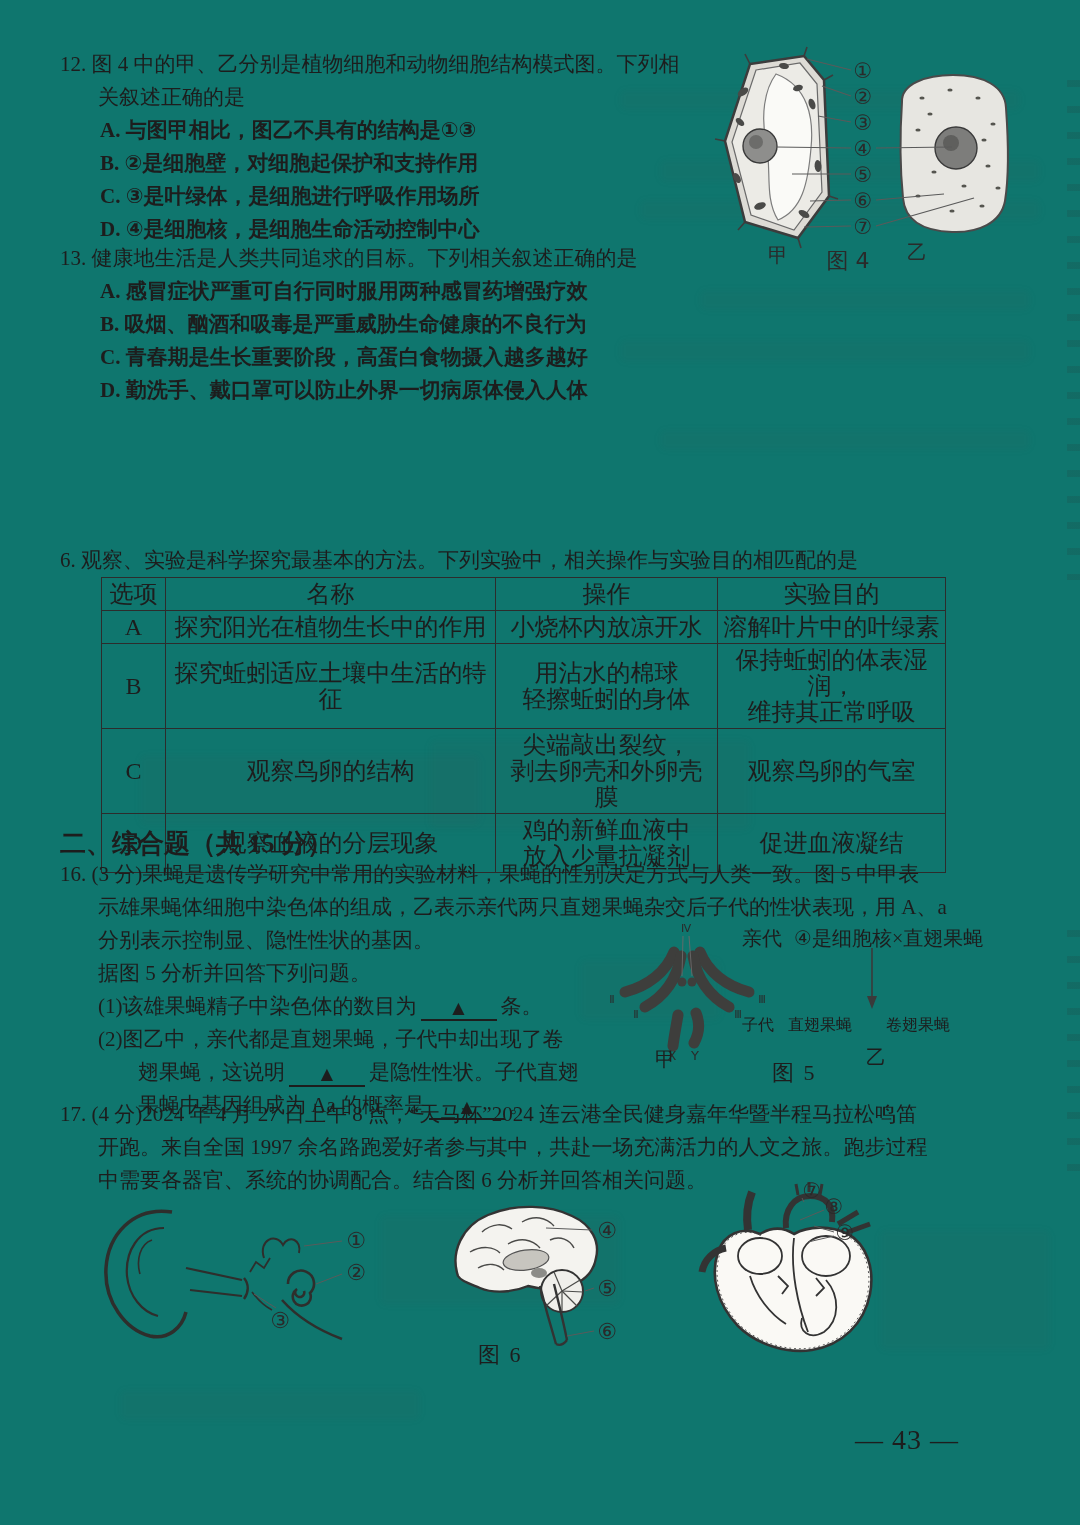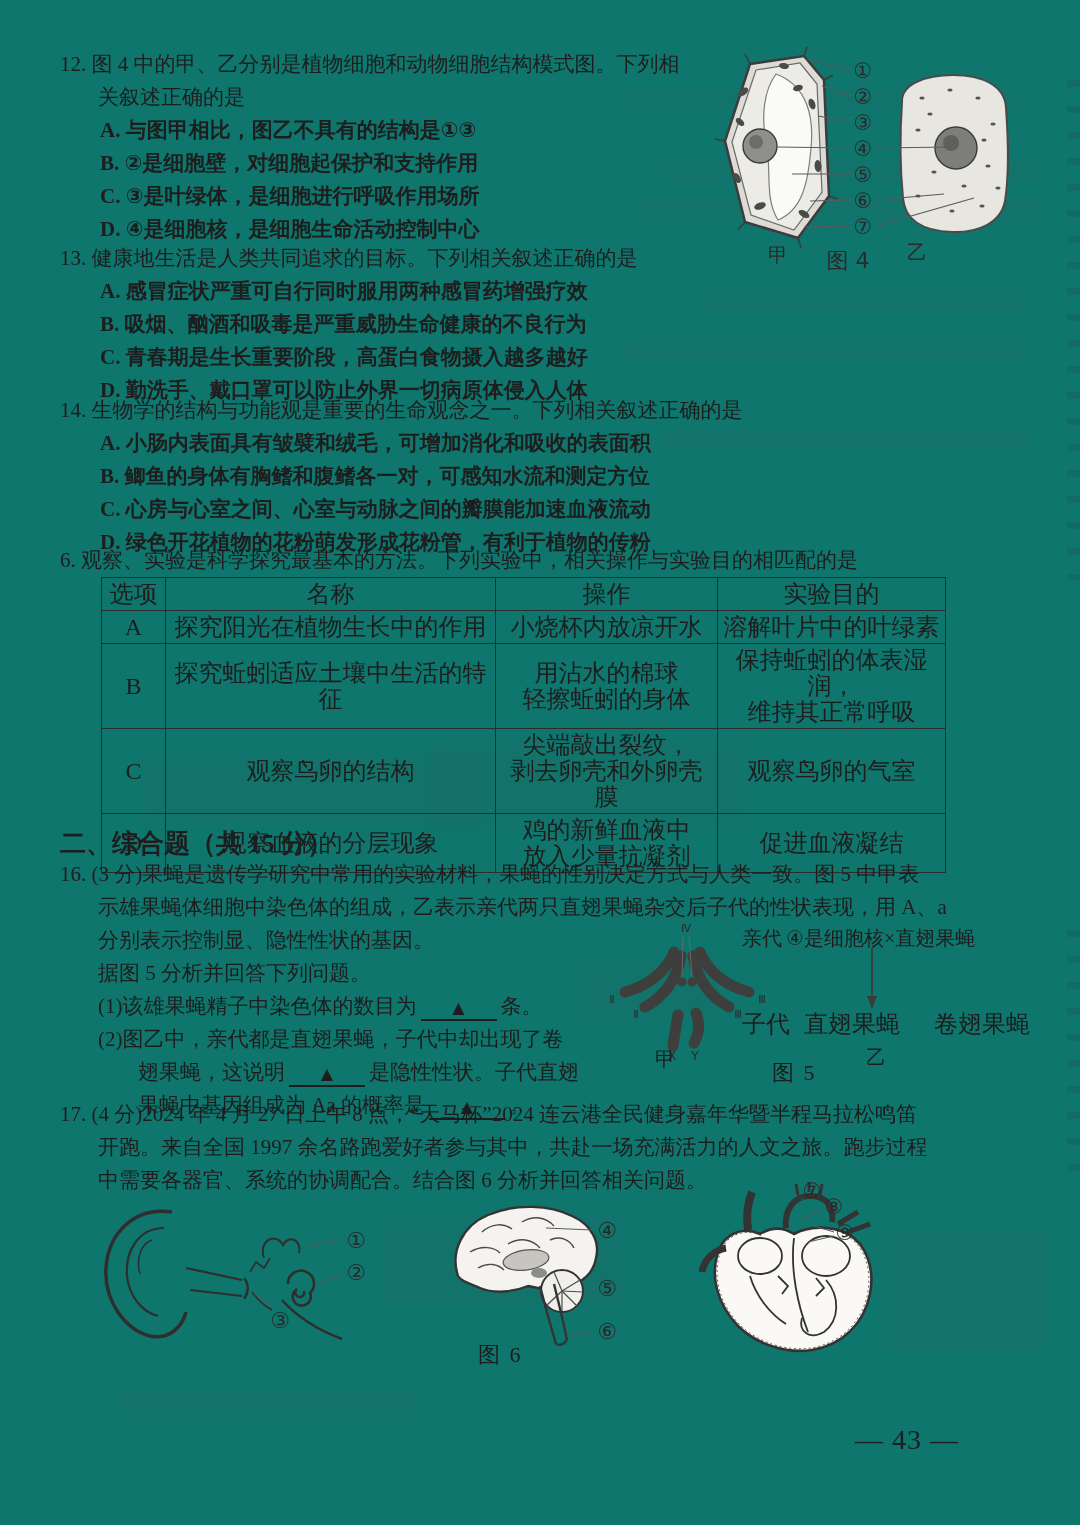--- a/index.html
+++ b/index.html
@@ -140,27 +140,20 @@
   </svg>
 
   <div class="abs" style="left:60px;top:242px;width:780px">
     <div class="line">13. 健康地生活是人类共同追求的目标。下列相关叙述正确的是</div>
     <div class="line indent2">A. 感冒症状严重可自行同时服用两种感冒药增强疗效</div>
     <div class="line indent2">B. 吸烟、酗酒和吸毒是严重威胁生命健康的不良行为</div>
     <div class="line indent2">C. 青春期是生长重要阶段，高蛋白食物摄入越多越好</div>
     <div class="line indent2">D. 勤洗手、戴口罩可以防止外界一切病原体侵入人体</div>
   </div>
 
-  <div class="abs" style="left:60px;top:394px;width:840px">
-    <div class="line">14. 生物学的结构与功能观是重要的生命观念之一。下列相关叙述正确的是</div>
-    <div class="line indent2">A. 小肠内表面具有皱襞和绒毛，可增加消化和吸收的表面积</div>
-    <div class="line indent2">B. 鲫鱼的身体有胸鳍和腹鳍各一对，可感知水流和测定方位</div>
-    <div class="line indent2">C. 心房与心室之间、心室与动脉之间的瓣膜能加速血液流动</div>
-    <div class="line indent2">D. 绿色开花植物的花粉萌发形成花粉管，有利于植物的传粉</div>
-  </div>
 
   <div class="abs" style="left:60px;top:544px;width:960px">
     <div class="line">6. 观察、实验是科学探究最基本的方法。下列实验中，相关操作与实验目的相匹配的是</div>
   </div>
   <table class="q15 abs" style="left:101px;top:577px">
     <colgroup>
         <col style="width:64px">
         <col style="width:330px">
         <col style="width:222px">
         <col style="width:228px">
@@ -241,27 +234,27 @@
     <text x="14" y="83" font-size="11" text-anchor="middle">Ⅱ</text>
     <text x="38" y="98" font-size="11" text-anchor="middle">Ⅱ</text>
     <text x="164" y="83" font-size="11" text-anchor="middle">Ⅲ</text>
     <text x="140" y="98" font-size="11" text-anchor="middle">Ⅲ</text>
     <text x="74" y="140" font-size="13" text-anchor="middle">X</text>
     <text x="97" y="140" font-size="13" text-anchor="middle">Y</text>
   </svg>
   <div class="abs figlabel" style="left:655px;top:1046px">甲</div>
 
   <div class="abs line" style="left:742px;top:922px;font-size:20px">
-    <span style="margin-right:4px">亲代</span><span>④是细胞核×直翅果蝇</span>
+    <span style="margin-right:12px">亲代</span><span>④是细胞核×直翅果蝇</span>
   </div>
   <svg class="abs" style="left:864px;top:948px" width="16" height="62" viewBox="0 0 16 62">
     <line x1="8" y1="0" x2="8" y2="50" stroke="#3a3a3a" stroke-width="1.6"></line>
     <polygon points="3,48 13,48 8,61" fill="#3a3a3a"></polygon>
   </svg>
-  <div class="abs line" style="left:742px;top:1008px;font-size:24px">
+  <div class="abs line" style="left:742px;top:1008px;font-size:16px">
     <span style="margin-right:14px">子代</span><span style="margin-right:34px">直翅果蝇</span><span>卷翅果蝇</span>
   </div>
   <div class="abs figlabel" style="left:866px;top:1044px">乙</div>
   <div class="abs caption" style="left:772px;top:1058px">图 5</div>
 
   <div class="abs" style="left:60px;top:1098px;width:990px">
     <div class="line">17. (4 分)2024 年 4 月 27 日上午 8 点，“天马杯”2024 连云港全民健身嘉年华暨半程马拉松鸣笛</div>
     <div class="line indent1">开跑。来自全国 1997 余名路跑爱好者参与其中，共赴一场充满活力的人文之旅。跑步过程</div>
     <div class="line indent1">中需要各器官、系统的协调配合。结合图 6 分析并回答相关问题。</div>
   </div>

